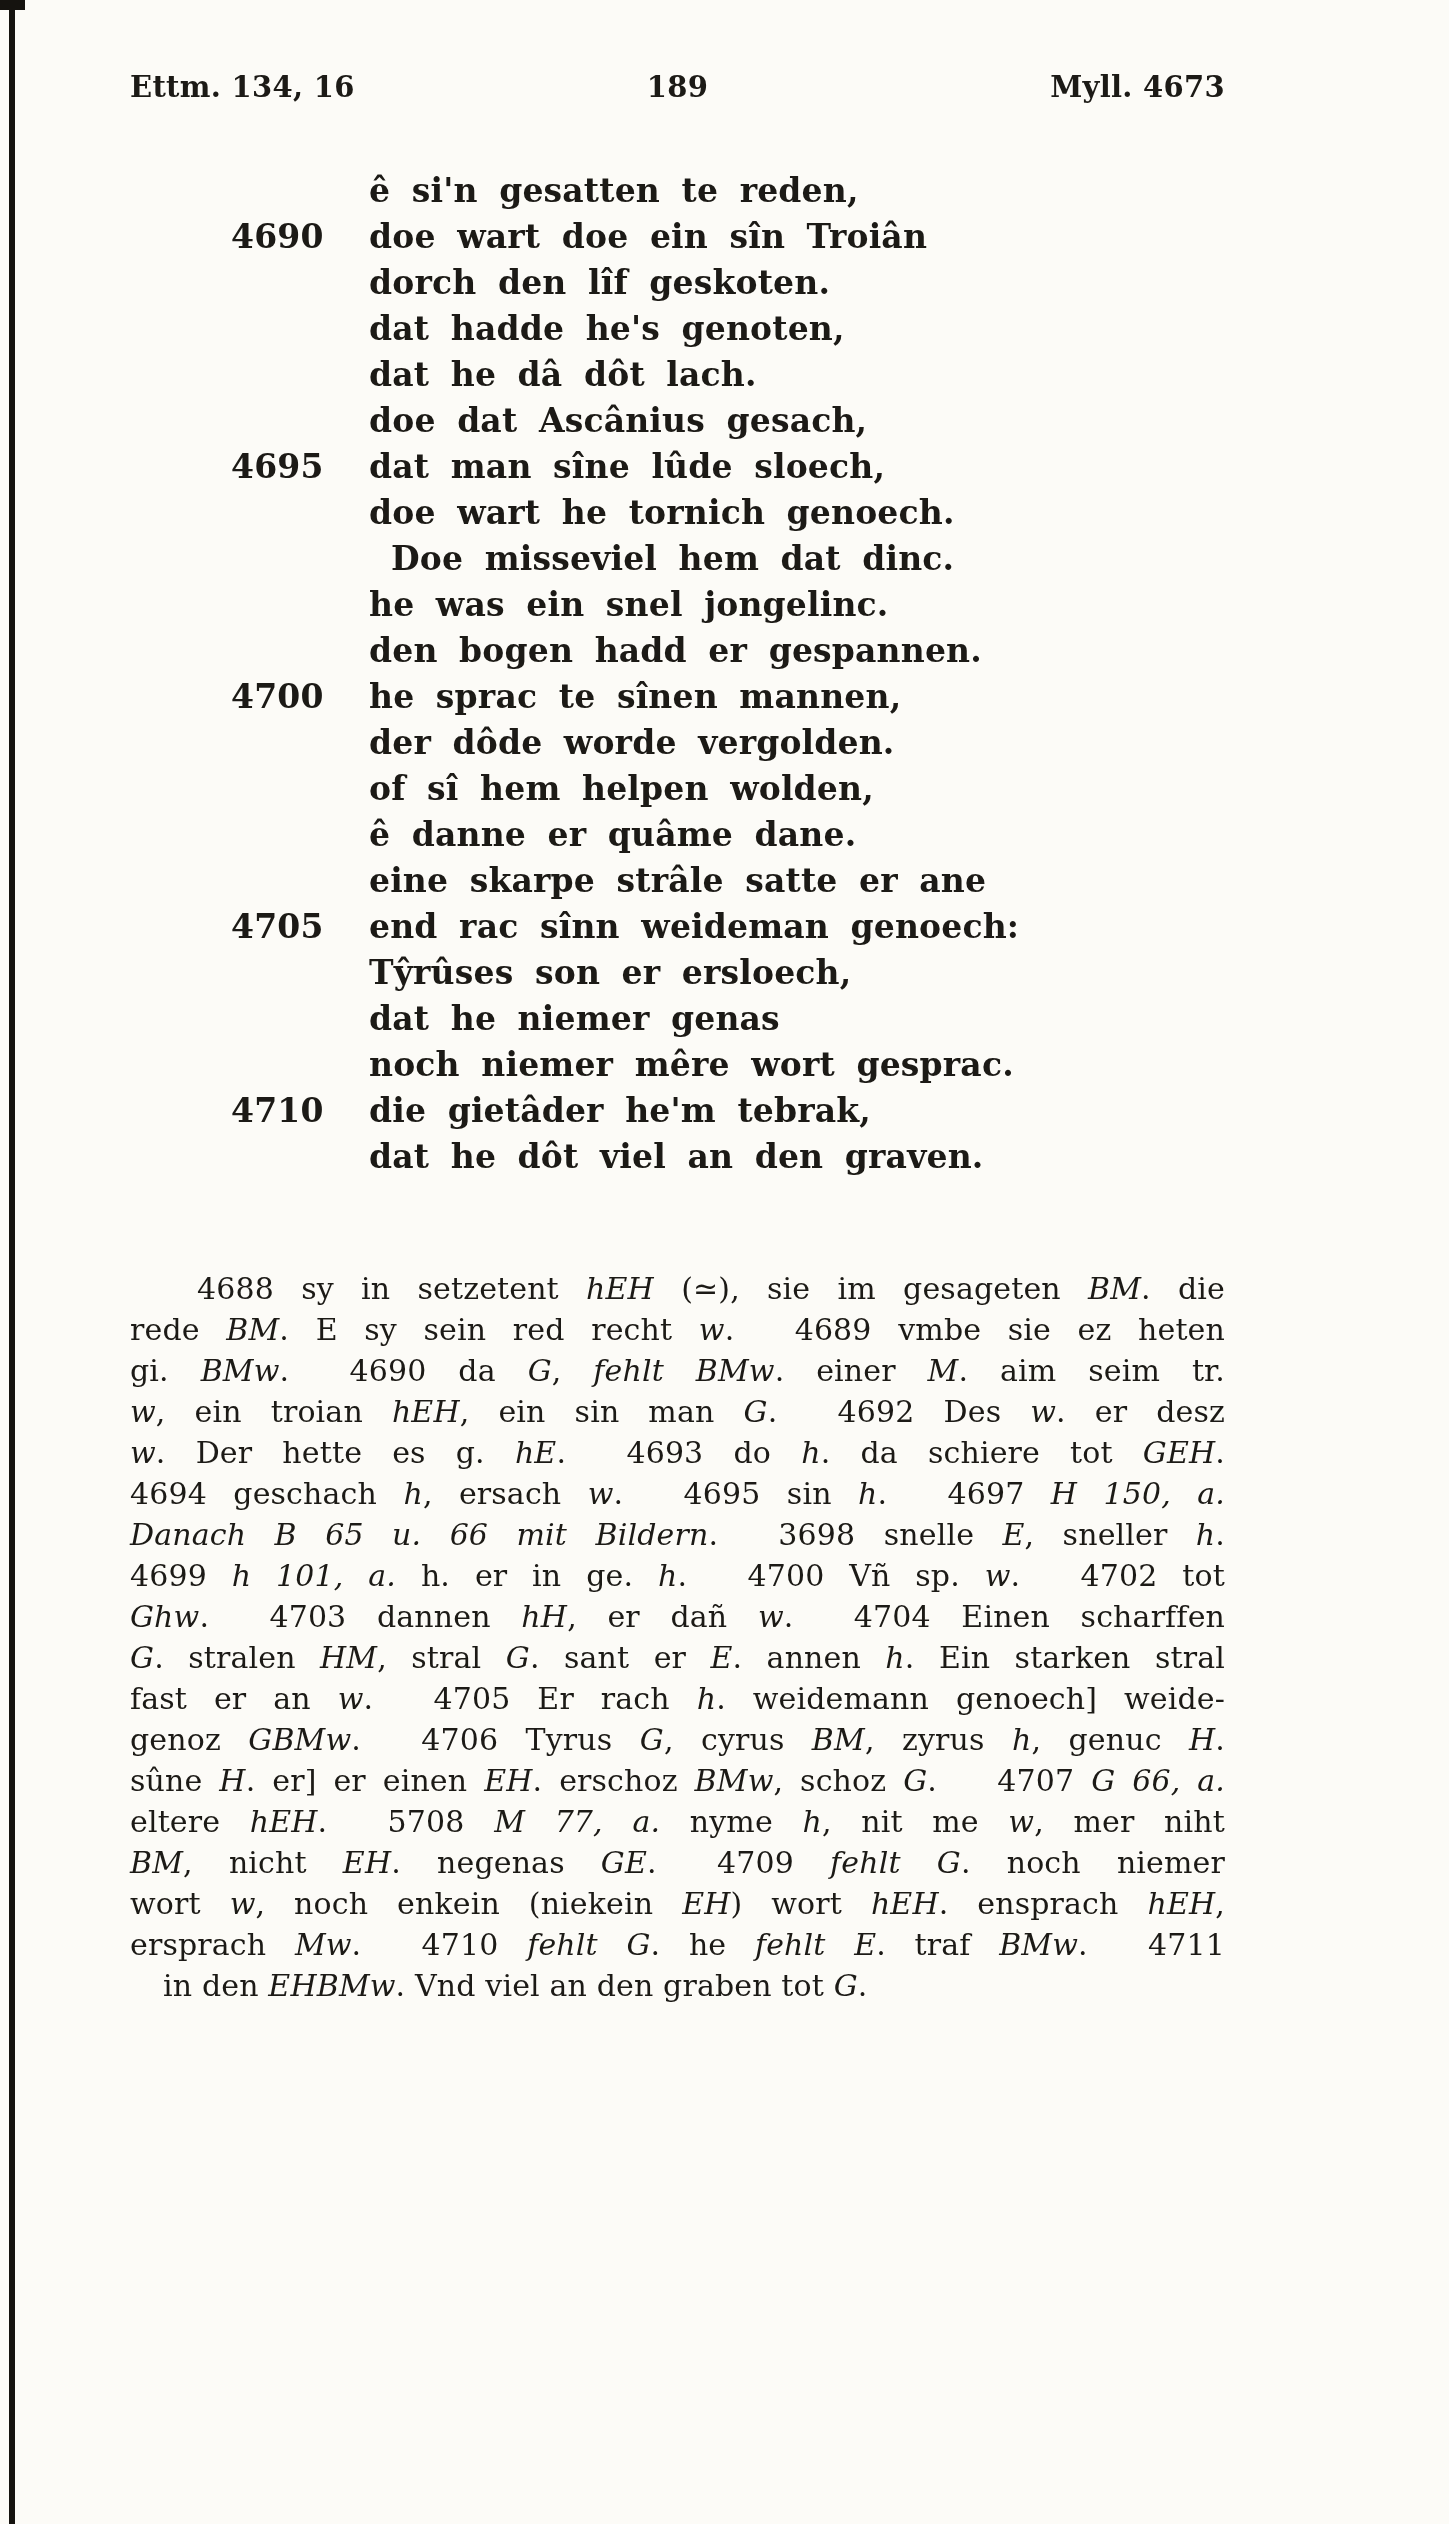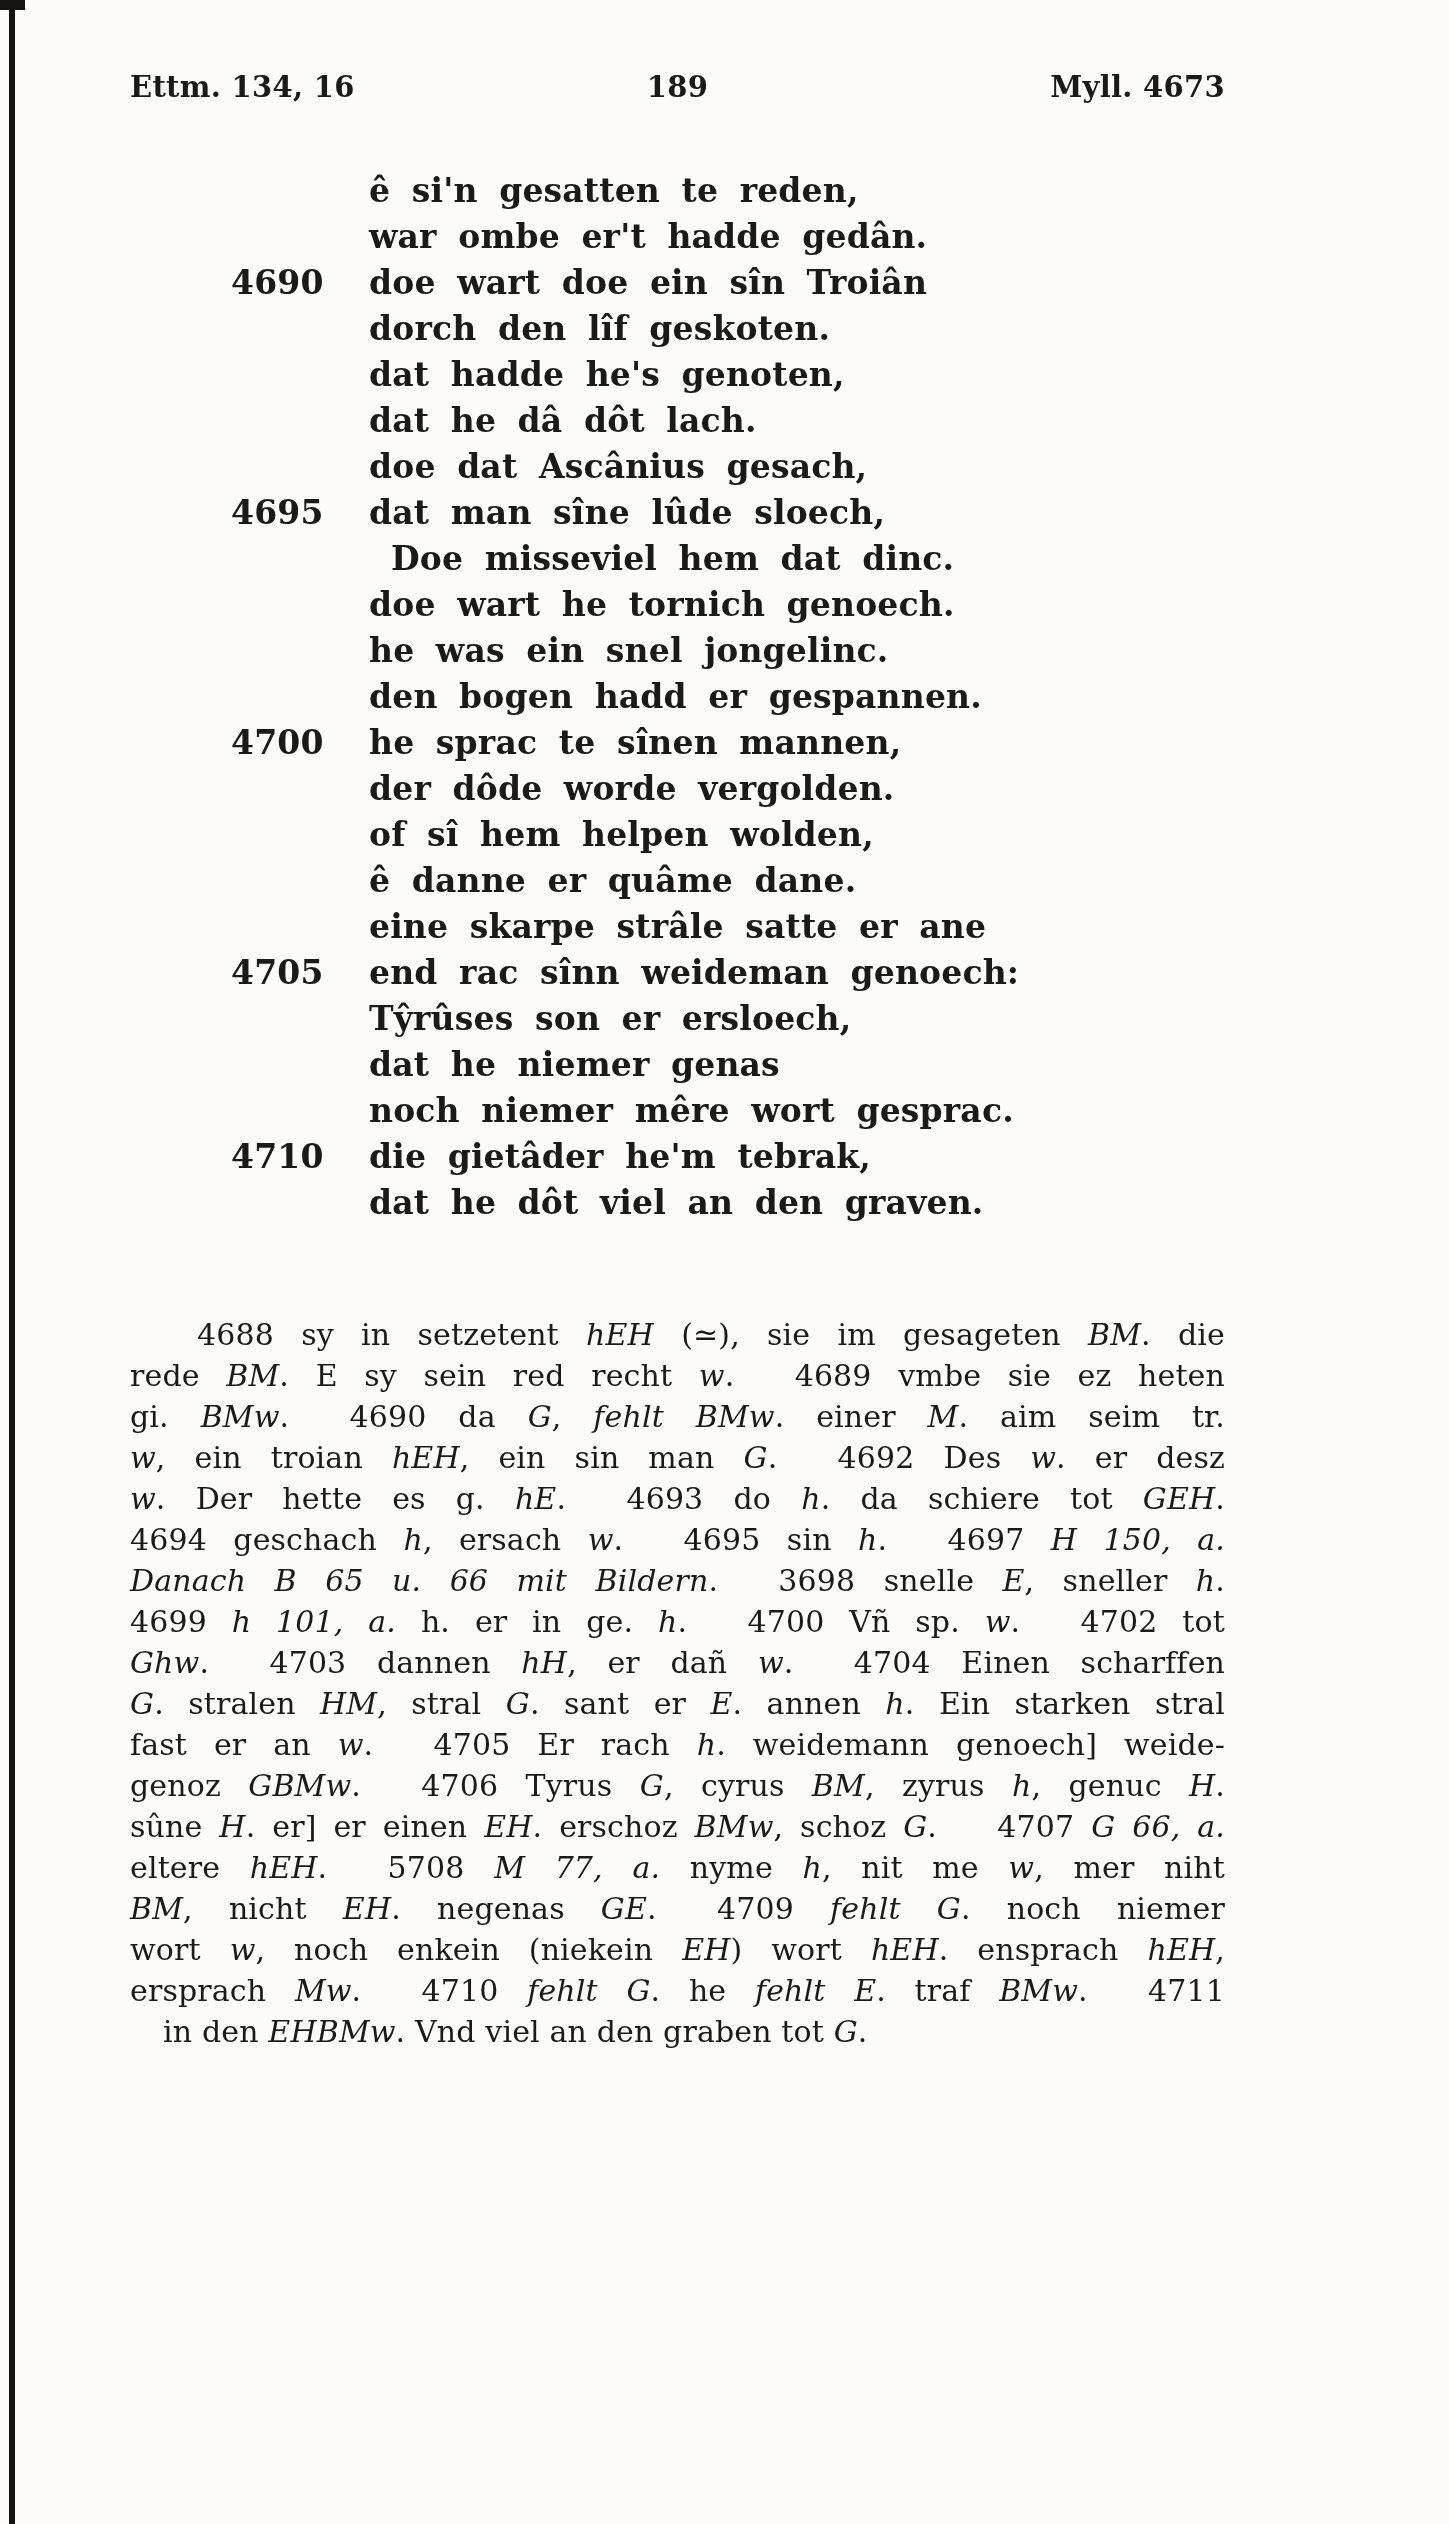--- a/index.html
+++ b/index.html
@@ -93,21 +93,20 @@
       <span class="rh-right">Myll. 4673</span>
     </div>
 
     <div class="verse">
         <div class="vline">
           <span class="vnum"></span>
           <span class="vtext">ê si'n gesatten te reden,</span>
         </div>
         <div class="vline">
           <span class="vnum"></span>
-          <span class="vtext">war ombe er't hadde gedân.</span>
         </div>
         <div class="vline">
           <span class="vnum">4690</span>
           <span class="vtext">doe wart doe ein sîn Troiân</span>
         </div>
         <div class="vline">
           <span class="vnum"></span>
           <span class="vtext">dorch den lîf geskoten.</span>
         </div>
         <div class="vline">
@@ -119,27 +118,27 @@
           <span class="vtext">dat he dâ dôt lach.</span>
         </div>
         <div class="vline">
           <span class="vnum"></span>
           <span class="vtext">doe dat Ascânius gesach,</span>
         </div>
         <div class="vline">
           <span class="vnum">4695</span>
           <span class="vtext">dat man sîne lûde sloech,</span>
         </div>
+        <div class="vline">
+          <span class="vnum"></span>
+          <span class="vtext">doe wart he tornich genoech.</span>
+        </div>
         <div class="vline ind">
           <span class="vnum"></span>
           <span class="vtext">Doe misseviel hem dat dinc.</span>
-        </div>
-        <div class="vline">
-          <span class="vnum"></span>
-          <span class="vtext">doe wart he tornich genoech.</span>
         </div>
         <div class="vline">
           <span class="vnum"></span>
           <span class="vtext">he was ein snel jongelinc.</span>
         </div>
         <div class="vline">
           <span class="vnum"></span>
           <span class="vtext">den bogen hadd er gespannen.</span>
         </div>
         <div class="vline">

